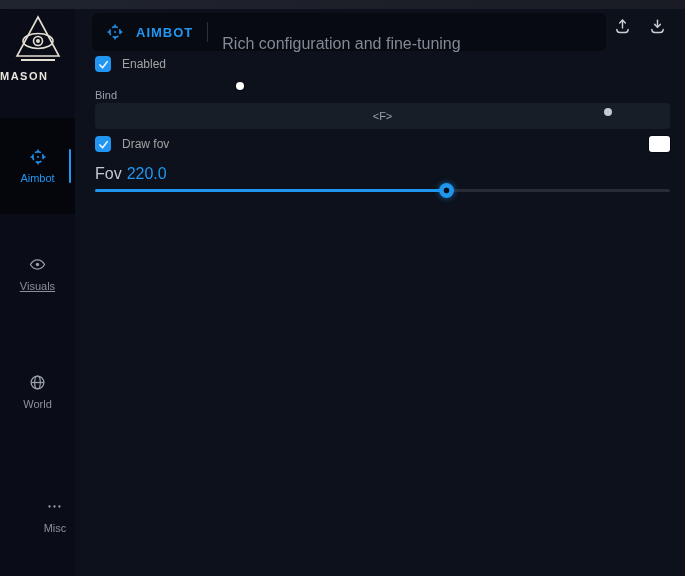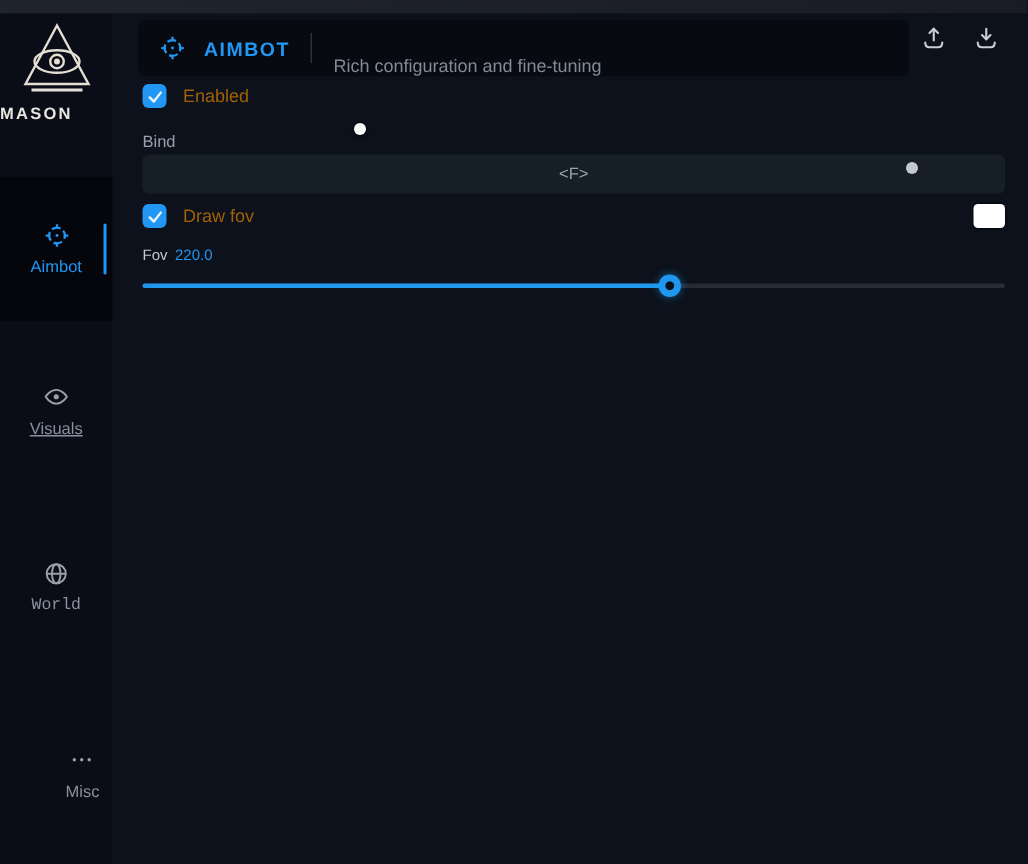--- a/index.html
+++ b/index.html
@@ -20,72 +20,72 @@
     font-weight:bold; letter-spacing:1.5px; }
 
   .nav-item { position:absolute; left:0; width:75px; display:flex;
     flex-direction:column; align-items:center; gap:6px; color:#8b919c;
     font-size:11px; cursor:pointer; }
   .nav-item .nav-icon { width:18px; height:18px; color:#9aa0aa; }
   .nav-item.active { background:#04060c; color:#2196f3; justify-content:center; }
   .nav-item.active .nav-icon { color:#2196f3; }
   #nav-aimbot  { top:109px; height:96px; }
   #nav-visuals { top:247px; height:44px;text-decoration:underline; }
-  #nav-world   { top:365px; height:44px;font-family:Liberation Mono, monospace; }
+  #nav-world   { top:365px; height:44px; }
   #nav-misc    { top:489px; height:44px;padding-left:35px; }
   .active-bar { display:none; position:absolute; right:4px; top:31px; width:2px;
     height:34px; background:#2196f3; border-radius:1px; }
   .nav-item.active .active-bar { display:block; }
 
   
   .main { position:absolute; left:75px; top:9px; width:610px; height:567px;
     background:#0c111b; }
 
   .header-input { position:absolute; left:17px; top:4px; width:514px; height:38px;
     background:#070a10; border-radius:6px; display:flex; align-items:center;
     padding:0 14px; }
   .header-crosshair { width:18px; height:18px; color:#2196f3; flex:none; }
   .header-title { color:#2196f3; font-weight:bold; font-size:13px;
     letter-spacing:1px; margin-left:12px; }
   .header-divider { width:1px; height:20px; background:#2b313c; margin:0 14px; }
-  .header-subtitle { color:#828a96; font-size:12px;margin-top:24px; }
+  .header-subtitle { color:#828a96; font-size:16px;margin-top:24px; }
 
   .icon-btn { position:absolute; top:6px; width:26px; height:26px;
     border-radius:4px; background:#0d1119; display:flex; align-items:center;
     justify-content:center; cursor:pointer; }
   .icon-btn svg { width:17px; height:17px; color:#c9cdd4; }
   #btn-upload { left:534px; }
   #btn-download { left:569px; }
 
   .content { position:absolute; left:20px; top:0; width:575px; }
 
   .check-row { position:absolute; left:0; display:flex; align-items:center;
     width:575px; }
   #row-enabled { top:47px; }
   #row-drawfov { top:127px;text-align:center; }
   .checkbox { width:16px; height:16px; border-radius:4px; background:#18202a;
     display:flex; align-items:center; justify-content:center; cursor:pointer;
     flex:none; }
   .checkbox.checked { background:#2196f3; }
   .checkbox svg { display:none; width:11px; height:11px; color:#eaf4fd; }
   .checkbox.checked svg { display:block; }
-  .check-label { margin-left:11px; color:#a16207; font-size:12px; }
+  .check-label { margin-left:11px; color:#a3a3a3; font-size:12px; }
 
   .field-label { position:absolute; left:0; top:80px; color:#99a0ab; font-size:11px; }
 
   .bind-input { position:absolute; left:0; top:94px; width:575px; height:26px;
     background:#161e27; border-radius:4px; display:flex; align-items:center;
     justify-content:center; color:#9aa2ac; font-size:11px; cursor:pointer; }
   .bind-dot { position:absolute; right:58px; top:5px; width:8px; height:8px;
     border-radius:50%; background:#c5c9cf; }
 
   .color-swatch { margin-left:auto; width:21px; height:16px; border-radius:3px;
     background:#ffffff; cursor:pointer; box-shadow:0 0 0 1px rgba(0,0,0,.35); }
 
-  .fov-label-row { position:absolute; left:0; top:156px; font-size:10px;
+  .fov-label-row { position:absolute; left:0; top:156px; font-size:16px;
     color:#c3c9d0; }
   .fov-value { color:#2196f3; margin-left:5px; }
 
   .slider { position:absolute; left:0; top:173px; width:575px; height:16px;
     cursor:pointer; }
   .slider-track { position:absolute; left:0; top:7px; width:100%; height:3px;
     background:#262b34; border-radius:2px; }
   .slider-fill { position:absolute; left:0; top:7px; height:3px;
     background:#1f97ef; border-radius:2px; width:0; }
   .slider-thumb { position:absolute; top:1px; width:15px; height:15px;

